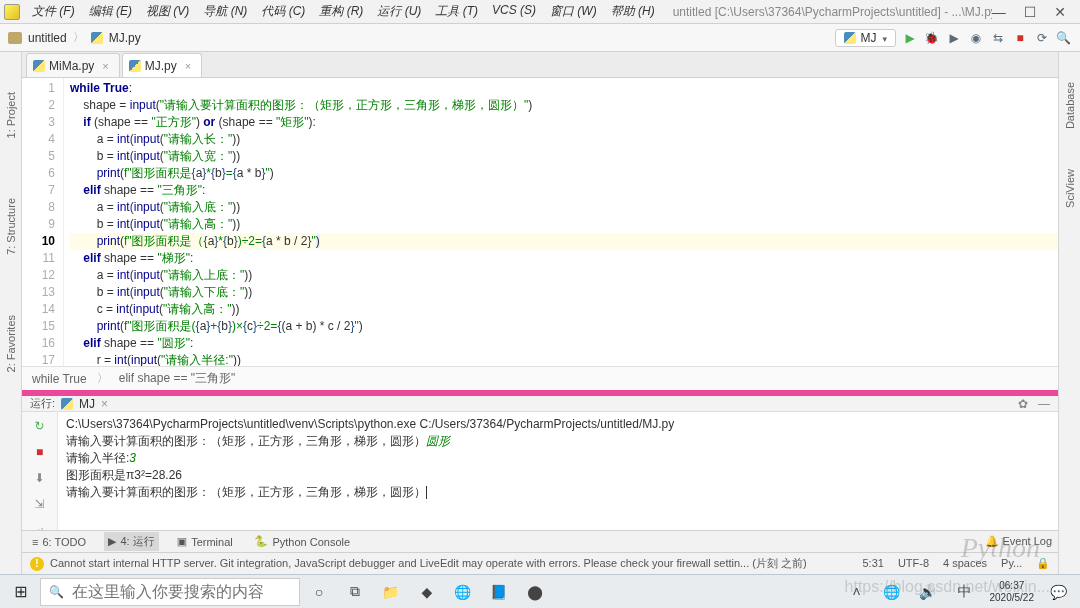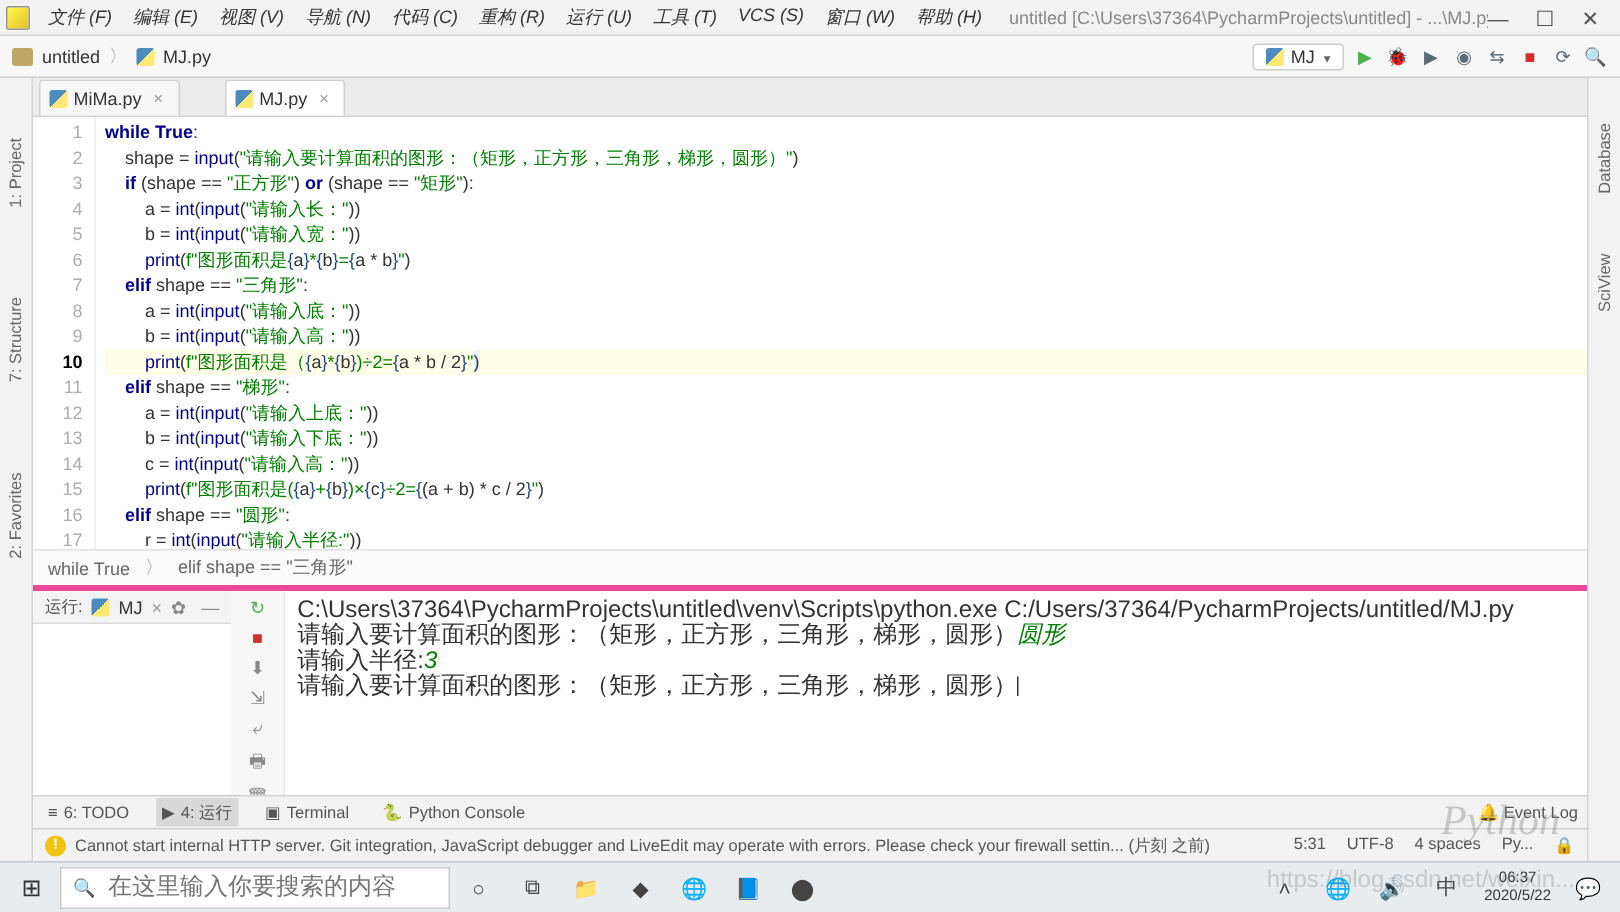--- a/index.html
+++ b/index.html
@@ -15,46 +15,46 @@
 .crumb-sep { color:#999; }
 .right-tools { margin-left:auto; display:flex; align-items:center; gap:6px; }
 .config-pill { border:1px solid #ccc; border-radius:3px; padding:1px 8px; display:flex; align-items:center; gap:4px; background:#fff; }
 .py-mini { width:12px; height:12px; background:linear-gradient(135deg,#4b8bbe 50%,#ffe873 50%); border-radius:2px; display:inline-block; }
 .tool-i { width:16px; height:16px; display:inline-flex; align-items:center; justify-content:center; font-size:12px; color:#5c6b78; }
 .main { flex:1; display:flex; min-height:0; }
 .side-left { width:22px; background:#f2f2f2; border-right:1px solid #d5d5d5; display:flex; flex-direction:column; align-items:center; padding-top:40px; gap:60px; }
 .side-left span, .side-right span { writing-mode:vertical-rl; transform:rotate(180deg); color:#666; font-size:11px; }
 .side-right { width:22px; background:#f2f2f2; border-left:1px solid #d5d5d5; display:flex; flex-direction:column; align-items:center; padding-top:30px; gap:40px; }
 .center { flex:1; display:flex; flex-direction:column; min-width:0; }
-.tabs { height:26px; background:#ececec; display:flex; align-items:flex-end; padding-left:4px; border-bottom:1px solid #d0d0d0;gap:28px; }
+.tabs { height:26px; background:#ececec; display:flex; align-items:flex-end; padding-left:4px; border-bottom:1px solid #d0d0d0; }
 .tab { height:24px; padding:0 10px 0 6px; display:flex; align-items:center; gap:4px; border:1px solid #d0d0d0; border-bottom:none; background:#f7f7f7; margin-right:2px; border-radius:3px 3px 0 0; font-size:12px; }
 .tab.active { background:#fff; }
 .tab .close { color:#999; font-size:11px; margin-left:4px; }
 .editor-area { flex:1; display:flex; background:#fff; overflow:hidden; min-height:0; }
 .gutter { width:42px; background:#fff; border-right:1px solid #eee; text-align:right; padding:2px 8px 2px 0; color:#adadad; font-family:Consolas,monospace; font-size:12px; line-height:17px; }
 .gutter div.cur { color:#000; font-weight:bold; }
 .code { flex:1; font-family:Consolas,"Courier New",monospace; font-size:12px; line-height:17px; padding:2px 0 2px 6px; white-space:pre; overflow:auto; }
 .code .hl { background:#fffde7; display:block; }
 .code .caret-bg { background:#e8f1ff; }
 .kw { color:#00008b; font-weight:bold; }
 .bi { color:#00008b; }
 .str { color:#008000; }
 .brace { color:#1f497d; }
 .breadcrumb2 { height:24px; border-top:1px solid #e0e0e0; display:flex; align-items:center; padding:0 10px; color:#666; gap:10px; background:#fafafa; }
-.run-panel { height:140px; border-top:4px solid #ec4899; display:flex; flex-direction:row; background:#fff; }
+.run-panel { height:140px; border-top:6px solid #ec4899; display:flex; flex-direction:column; background:#fff; }
 .run-head { height:22px; background:#f3f3f3; border-bottom:1px solid #ddd; display:flex; align-items:center; padding:0 8px; gap:6px; }
 .run-head-label { font-size:11px; color:#555; }
 .run-head .right { margin-left:auto; display:flex; gap:10px; color:#888; }
 .run-body { flex:1; display:flex; }
 .run-gutter { width:36px; background:#f7f7f7; border-right:1px solid #e5e5e5; display:flex; flex-direction:column; align-items:center; padding-top:4px; gap:6px; }
 .run-g-btn { width:20px; height:20px; display:flex; align-items:center; justify-content:center; font-size:12px; }
 .green { color:#4caf50; }
 .red { color:#d32f2f; }
 .grey { color:#888; }
-.console { flex:1; font-family:Consolas,monospace; font-size:16px; line-height:17px; padding:4px 8px; white-space:pre-wrap; overflow:auto; }
+.console { flex:1; font-family:Consolas,monospace; font-size:12px; line-height:17px; padding:4px 8px; white-space:pre-wrap; overflow:auto; }
 .console .user-in { color:#008000; font-style:italic; }
 .cursor { border-left:1px solid #333; display:inline-block; height:13px; vertical-align:middle; }
 .bottom-tabs { height:22px; background:#f2f2f2; border-top:1px solid #d0d0d0; display:flex; align-items:center; padding:0 6px; gap:14px; font-size:11px; color:#555; position:relative; }
 .bottom-tabs .btab { display:flex; align-items:center; gap:4px; padding:2px 4px; }
 .bottom-tabs .btab.active { background:#d8d8d8; }
 .bottom-tabs .right { margin-left:auto; display:flex; align-items:flex-end; gap:4px; }
 .status-bar { height:22px; background:#f2f2f2; border-top:1px solid #d0d0d0; display:flex; align-items:center; padding:0 8px; font-size:11px; color:#555; gap:16px; }
 .status-bar .msg { display:flex; align-items:center; gap:6px; flex:1; min-width:0; }
 .warn-ico { width:14px; height:14px; background:#f1c40f; border-radius:50%; display:inline-flex; align-items:center; justify-content:center; color:#fff; font-size:10px; font-weight:bold; }
 .status-right { display:flex; gap:14px; white-space:nowrap; }
@@ -182,21 +182,21 @@
       <div class="run-body">
         <div class="run-gutter">
           <div class="run-g-btn green">↻</div>
           <div class="run-g-btn red">■</div>
           <div class="run-g-btn grey">⬇</div>
           <div class="run-g-btn grey">⇲</div>
           <div class="run-g-btn grey">⤶</div>
           <div class="run-g-btn grey">🖶</div>
           <div class="run-g-btn grey">🗑</div>
         </div>
-        <div class="console" id="console"><div>C:\Users\37364\PycharmProjects\untitled\venv\Scripts\python.exe C:/Users/37364/PycharmProjects/untitled/MJ.py</div><div>请输入要计算面积的图形：（矩形，正方形，三角形，梯形，圆形）<span class="user-in">圆形</span></div><div>请输入半径:<span class="user-in">3</span></div><div>请输入要计算面积的图形：（矩形，正方形，三角形，梯形，圆形）<span class="cursor"></span></div></div>
+        <div class="console" id="console"><div>C:\Users\37364\PycharmProjects\untitled\venv\Scripts\python.exe C:/Users/37364/PycharmProjects/untitled/MJ.py</div><div>请输入要计算面积的图形：（矩形，正方形，三角形，梯形，圆形）<span class="user-in">圆形</span></div><div>请输入半径:<span class="user-in">3</span></div><div>图形面积是π3²=28.26</div><div>请输入要计算面积的图形：（矩形，正方形，三角形，梯形，圆形）<span class="cursor"></span></div></div>
       </div>
     </div>
 
     <div class="bottom-tabs" id="btabs">
     <div class="btab">
           <span>≡</span>
           <span>6: TODO</span>
         </div>
         <div class="btab active">
           <span>▶</span>

